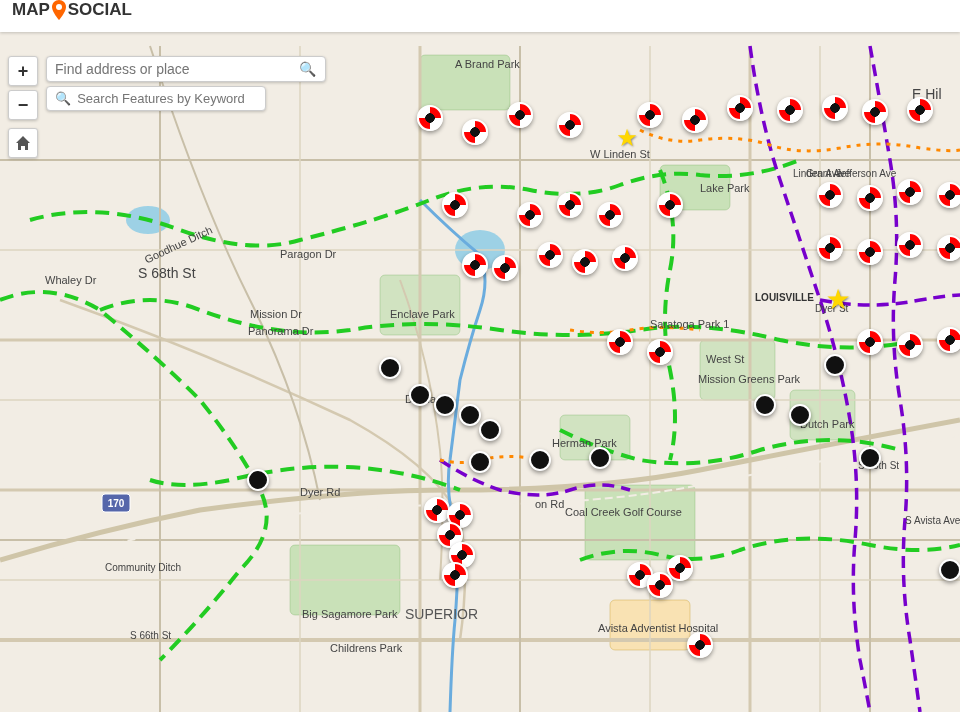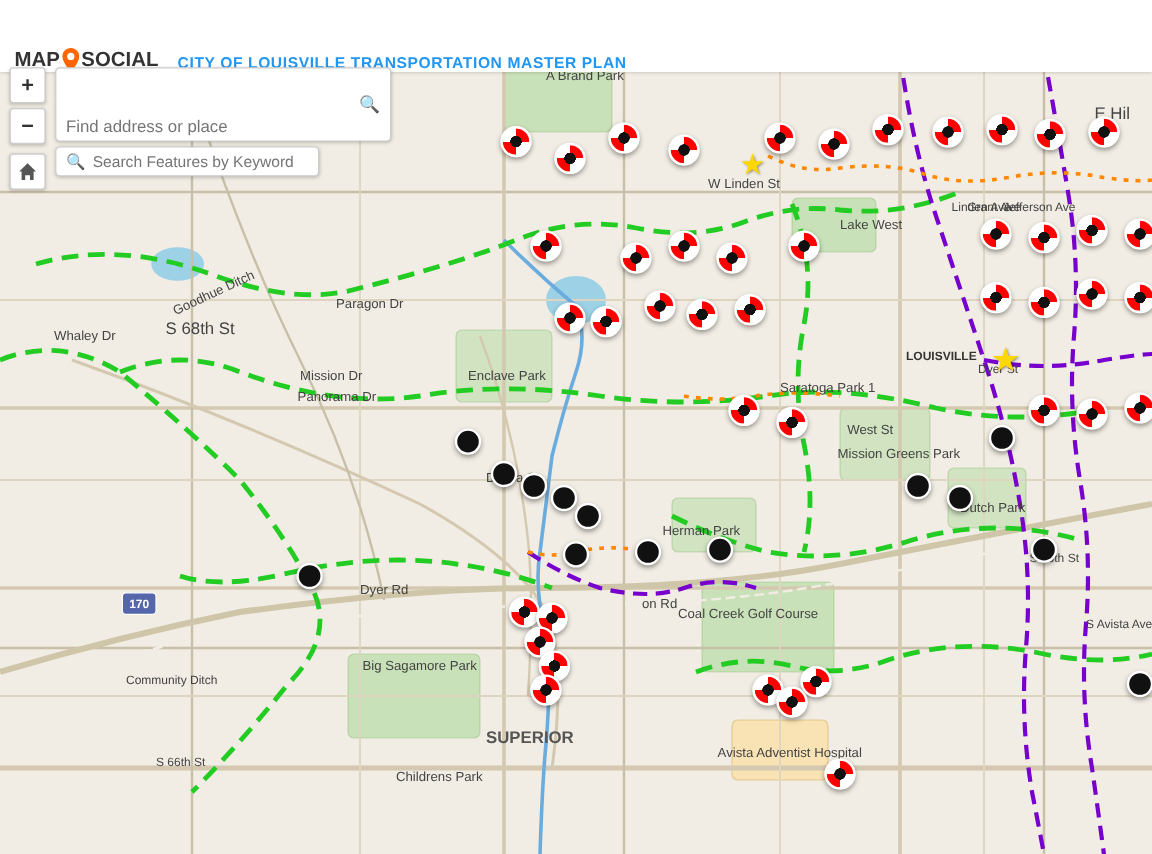--- a/index.html
+++ b/index.html
@@ -11,24 +11,24 @@
       position: relative;
       background-color: #e8e0d8;
     }
 
     
     #header {
       position: absolute;
       top: 0;
       left: 0;
       right: 0;
-      height: 60px;
+      height: 32px;
       background: white;
       display: flex;
-      align-items: flex-end;
+      align-items: flex-start;
       padding: 0 12px;
       z-index: 100;
       box-shadow: 0 1px 3px rgba(0,0,0,0.2);
     }
 
     #logo {
       display: flex;
       align-items: center;
       margin-right: 16px;
     }
@@ -90,21 +90,20 @@
       box-shadow: 0 1px 3px rgba(0,0,0,0.2);
     }
 
     #search-input {
       border: none;
       outline: none;
       font-size: 14px;
       color: #666;
       flex: 1;
       background: transparent;
-      margin-top: 36px;
     }
 
     #search-icon-btn {
       cursor: pointer;
       color: #666;
       font-size: 14px;
     }
 
     #keyword-search {
       display: flex;
@@ -247,40 +246,40 @@
     <path d="M 640 130 Q 670 145 700 140 Q 740 135 770 145 Q 800 155 840 148 Q 880 140 920 148 Q 950 152 960 150" stroke="#ff8800" stroke-width="3" fill="none" stroke-dasharray="4,6"></path>
     <path d="M 570 330 Q 600 335 630 330 Q 660 325 700 330" stroke="#ff8800" stroke-width="3" fill="none" stroke-dasharray="4,6"></path>
     <path d="M 440 460 Q 460 465 480 460 Q 510 453 540 460" stroke="#ff8800" stroke-width="3" fill="none" stroke-dasharray="4,6"></path>
 
     <rect x="102" y="494" width="28" height="18" rx="3" fill="#5566aa" stroke="white" stroke-width="1"></rect>
     <text x="116" y="507" text-anchor="middle" font-size="10" fill="white" font-weight="bold">170</text>
   </svg>
 
   <div class="map-label" style="left:455px;top:58px">A Brand Park</div>
   <div class="map-label" style="left:590px;top:148px">W Linden St</div>
-  <div class="map-label" style="left:700px;top:182px">Lake West</div>
+  <div class="map-label" style="left:700px;top:182px">Lake Park</div>
   <div class="map-label" style="left:755px;top:292px;font-size:10px;font-weight:700;color:#333">LOUISVILLE</div>
   <div class="map-label" style="left:650px;top:318px">Saratoga Park 1</div>
   <div class="map-label" style="left:390px;top:308px">Enclave Park</div>
   <div class="map-label" style="left:706px;top:353px">West St</div>
   <div class="map-label" style="left:698px;top:373px">Mission Greens Park</div>
   <div class="map-label" style="left:248px;top:325px">Panorama Dr</div>
   <div class="map-label" style="left:250px;top:308px">Mission Dr</div>
   <div class="map-label" style="left:280px;top:248px">Paragon Dr</div>
   <div class="map-label" style="left:138px;top:265px;font-size:14px">S 68th St</div>
   <div class="map-label" style="left:45px;top:274px">Whaley Dr</div>
   <div class="map-label" style="left:145px;top:254px;transform:rotate(-25deg);transform-origin:left center">Goodhue Ditch</div>
   <div class="map-label" style="left:405px;top:393px">Dahlia St</div>
   <div class="map-label" style="left:300px;top:486px">Dyer Rd</div>
   <div class="map-label" style="left:535px;top:498px">on Rd</div>
   <div class="map-label" style="left:565px;top:506px">Coal Creek Golf Course</div>
   <div class="map-label" style="left:552px;top:437px">Herman Park</div>
-  <div class="map-label" style="left:302px;top:549px">Big Sagamore Park</div>
+  <div class="map-label" style="left:302px;top:608px">Big Sagamore Park</div>
   <div class="map-label" style="left:105px;top:562px;font-size:10px">Community Ditch</div>
-  <div class="map-label" style="left:405px;top:606px;font-size:14px;font-weight:700;color:#555">SUPERIOR</div>
+  <div class="map-label" style="left:405px;top:606px;font-size:14px;font-weight:400;color:#555">SUPERIOR</div>
   <div class="map-label" style="left:330px;top:642px">Childrens Park</div>
   <div class="map-label" style="left:130px;top:630px;font-size:10px">S 66th St</div>
   <div class="map-label" style="left:598px;top:622px">Avista Adventist Hospital</div>
   <div class="map-label" style="left:800px;top:418px">Dutch Park</div>
   <div class="map-label" style="left:905px;top:515px;font-size:10px">S Avista Ave</div>
   <div class="map-label" style="left:858px;top:460px;font-size:10px">S 96th St</div>
   <div class="map-label" style="left:912px;top:86px;font-size:14px">E Hil</div>
   <div class="map-label" style="left:793px;top:168px;font-size:10px">Linden Ave</div>
   <div class="map-label" style="left:806px;top:168px;font-size:10px">Grant Ave</div>
   <div class="map-label" style="left:836px;top:168px;font-size:10px">Jefferson Ave</div>
@@ -473,21 +472,20 @@
   <div id="header">
     <div id="logo">
 
       <span style="font-weight:900;font-size:17px;color:#333;font-family:Arial Black,sans-serif">MAP</span>
       <svg width="16" height="20" viewBox="0 0 16 20" style="margin:0 1px">
         <path d="M8 0 C4 0 1 3 1 7 C1 12 8 20 8 20 C8 20 15 12 15 7 C15 3 12 0 8 0 Z" fill="#ff6600"></path>
         <circle cx="8" cy="7" r="3" fill="white"></circle>
       </svg>
       <span style="font-weight:900;font-size:17px;color:#333;font-family:Arial Black,sans-serif">SOCIAL</span>
     </div>
-    <div id="title">CITY OF LOUISVILLE TRANSPORTATION MASTER PLAN</div>
   </div>
 
   <div id="left-controls">
     <button class="map-btn">+</button>
     <button class="map-btn">−</button>
     <button class="map-btn" id="home-btn">
       <svg width="16" height="16" viewBox="0 0 16 16">
         <path d="M8 1 L1 8 H3 V15 H6 V11 H10 V15 H13 V8 H15 Z" fill="#555"></path>
       </svg>
     </button>

